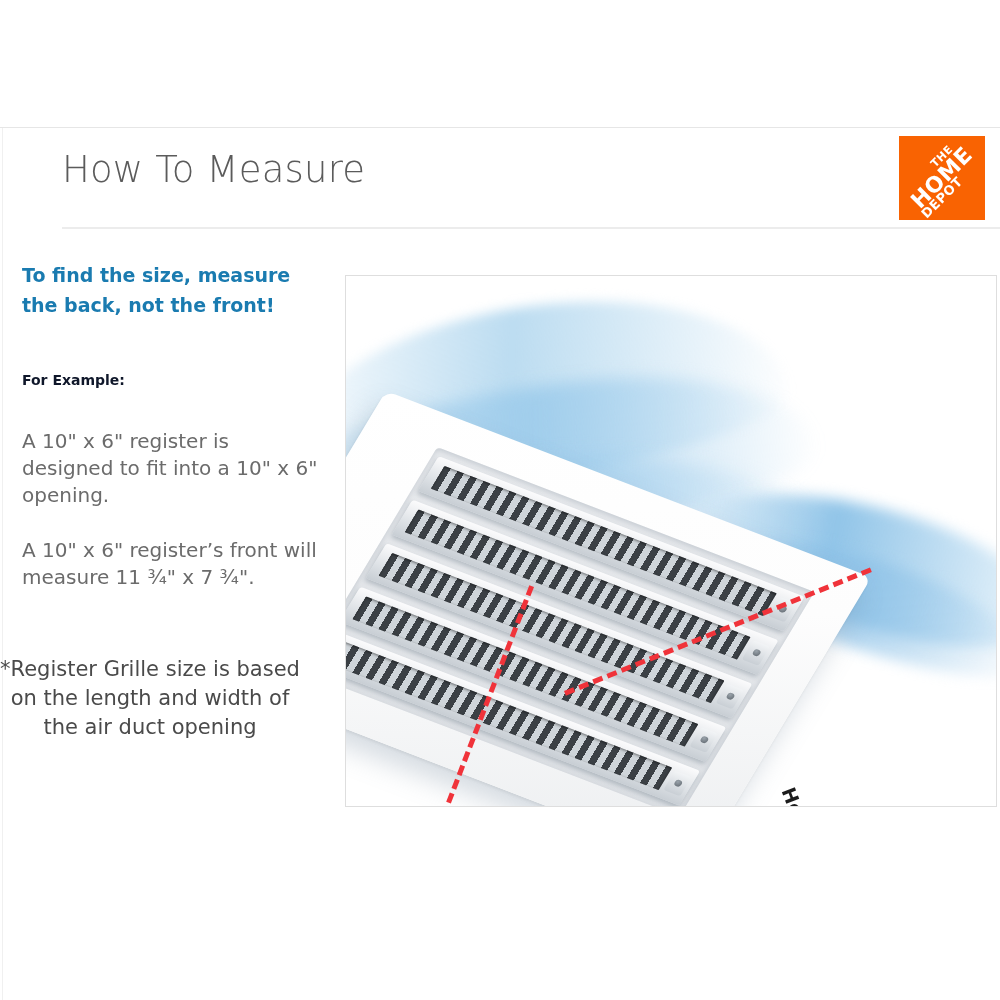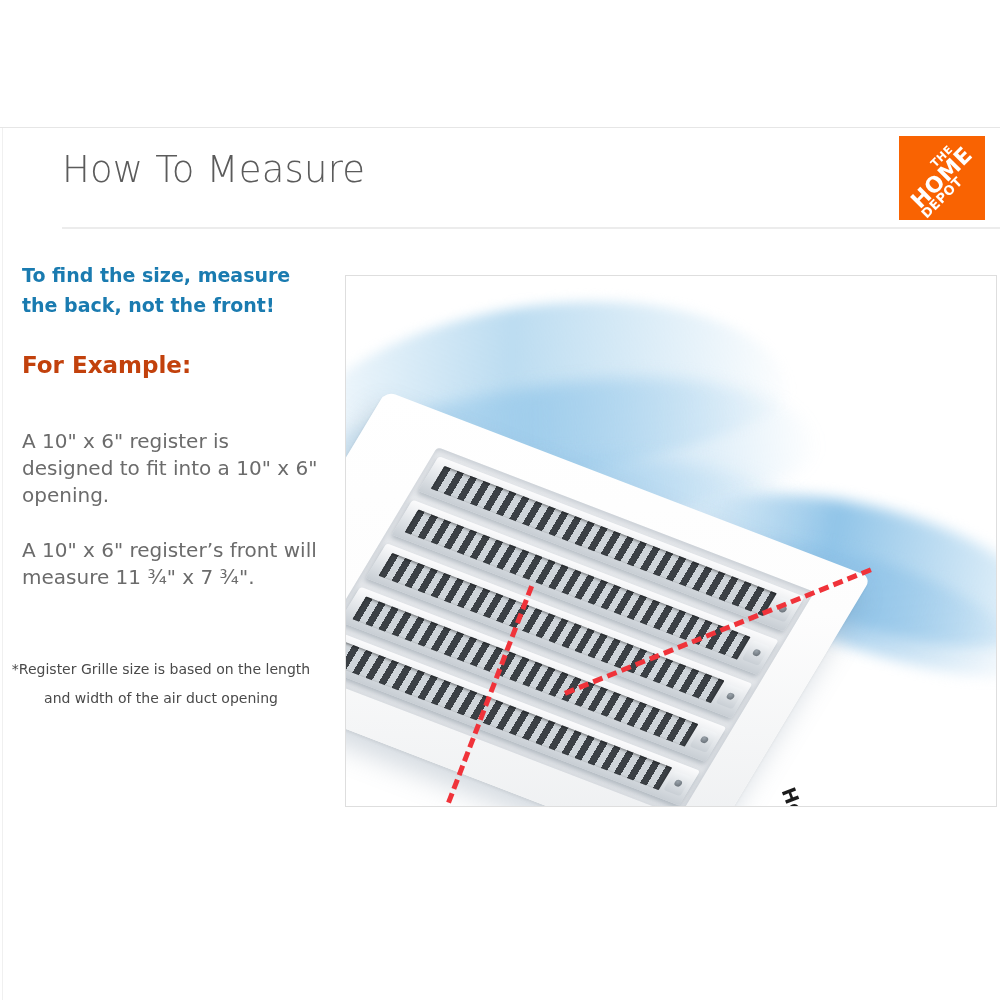--- a/index.html
+++ b/index.html
@@ -55,32 +55,32 @@
   #hd-logo .b3{top:55px;font-size:13px;}
 
   
   #left-col{position:absolute;left:0px;top:252px;width:330px;}
   #lede{
     position:absolute;left:22px;top:8px;width:300px;
     font-size:19px;line-height:30px;font-weight:bold;
     color:#1a7bb0;
   }
   #for-example{
-    position:absolute;left:22px;top:100px;
-    font-size:23px;font-weight:bold;color:#c2410c;
+    position:absolute;left:22px;top:120px;
+    font-size:14px;font-weight:bold;color:#0f172a;
   }
   .body-para{
     position:absolute;left:22px;width:300px;
     font-size:20px;line-height:27px;color:#6b6b6b;font-weight:400;
   }
   #para1{top:176px;}
   #para2{top:285px;}
   #footnote{
     position:absolute;left:0px;top:403px;width:300px;
-    text-align:center;font-size:14px;line-height:29px;color:#4a4a4a;padding-left:11px;
+    text-align:center;font-size:21px;line-height:29px;color:#4a4a4a;
   }
 
   
   #image-panel{
     position:absolute;left:345px;top:275px;width:650px;height:530px;
     background:#ffffff;border:1px solid #dedede;overflow:hidden;
   }
   
   .swoosh{position:absolute;pointer-events:none;}
   #sw1{left:-60px;top:30px;width:500px;height:170px;

